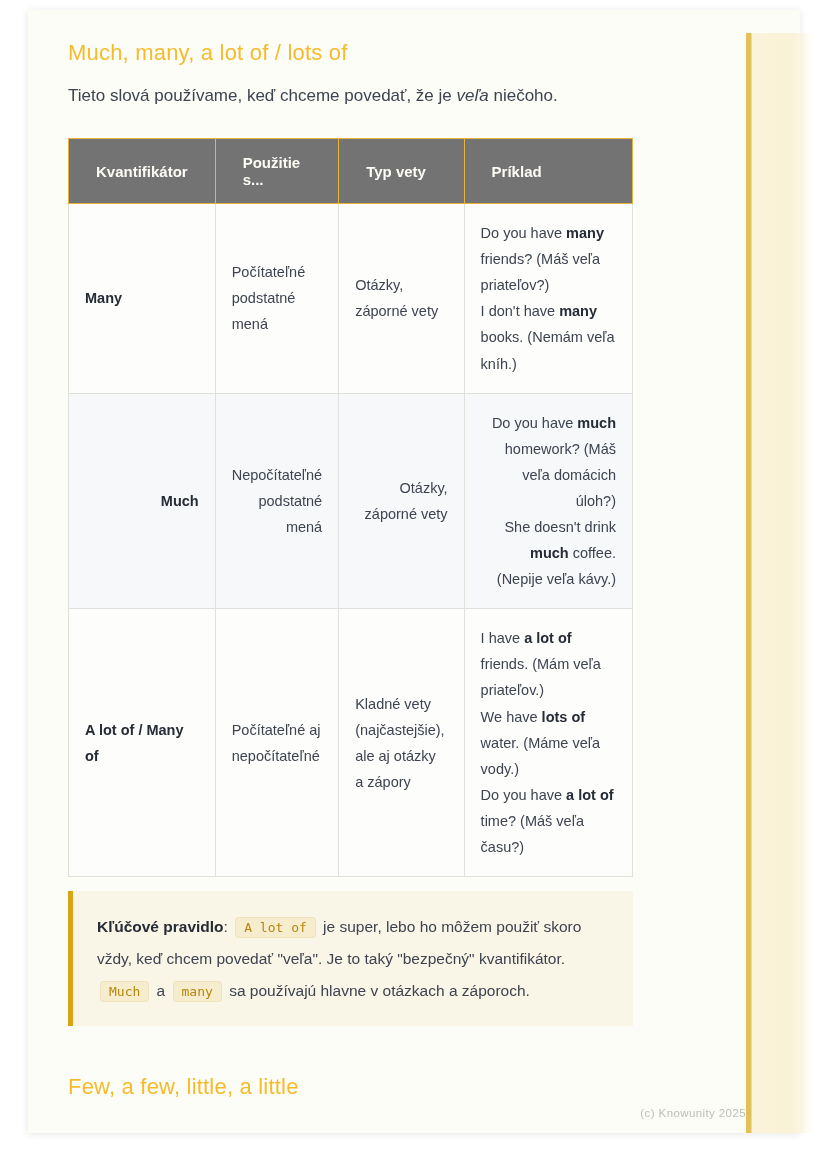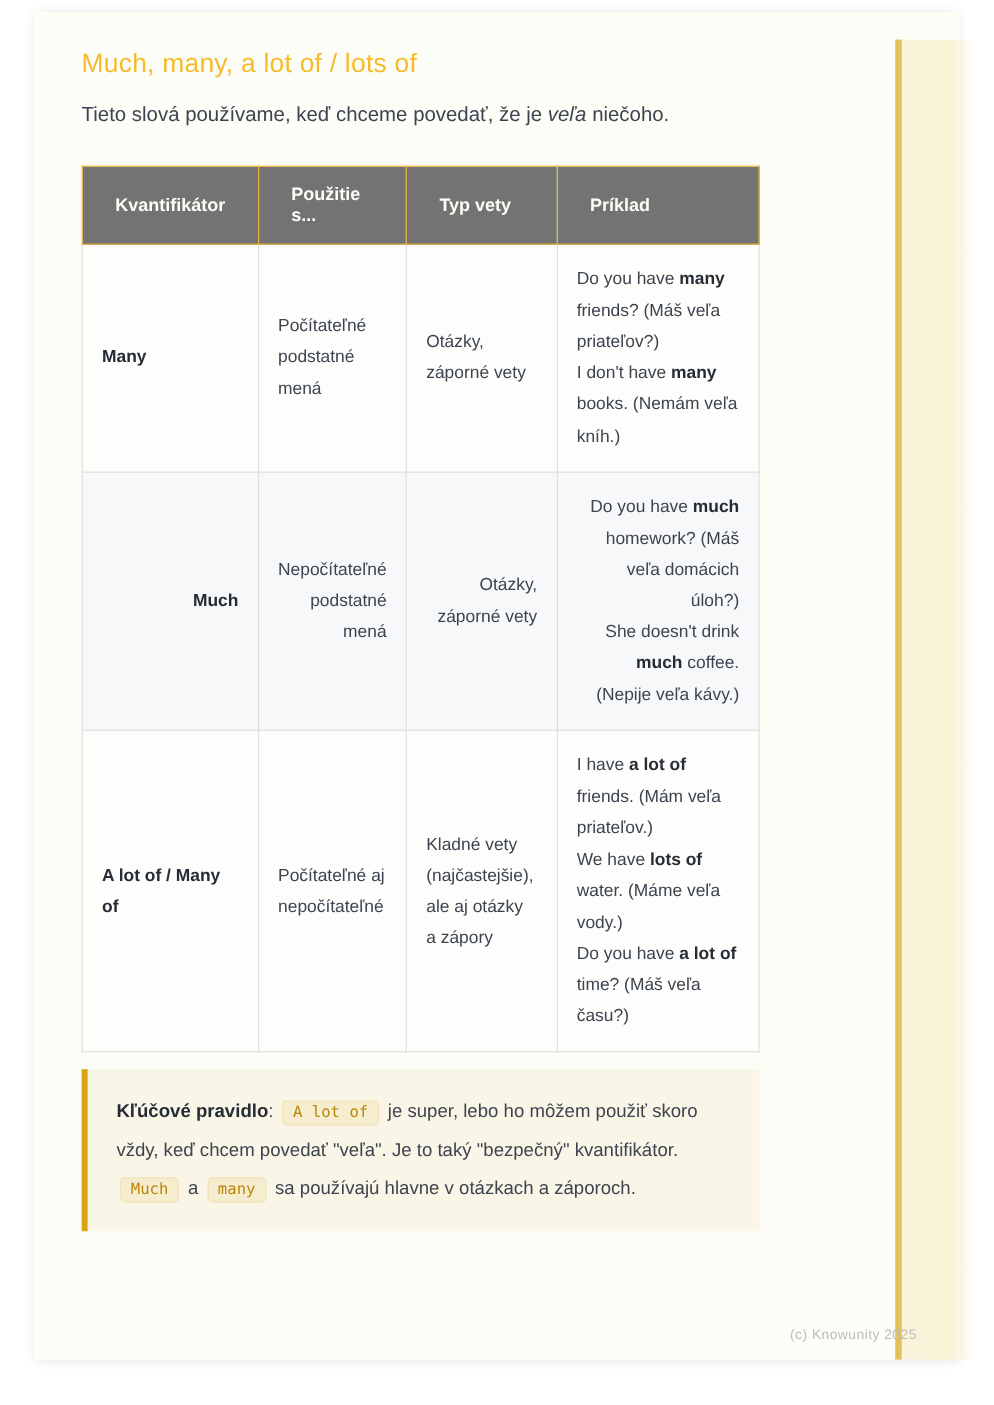--- a/index.html
+++ b/index.html
@@ -110,21 +110,21 @@
     width: 68px;
     height: 1100px;
     background: linear-gradient(to right,
       #E4C05A 0px, #E4C05A 5px,
       #FBF3DA 6px, #FAF2D6 45px,
       rgba(250,242,214,0) 68px);
     z-index: 2;
   }
   .watermark {
     position: absolute;
-    right: 64px;
+    right: 82px;
     bottom: 52px;
     font-size: 11.5px;
     letter-spacing: 0.4px;
     color: #BDBDB8;
     z-index: 3;
   }
 </style>
 </head>
 <body>
 
@@ -174,20 +174,21 @@
 </span><span>We have </span><span class="b">lots of</span><span> water. (Máme veľa vody.)
 </span><span>Do you have </span><span class="b">a lot of</span><span> time? (Máš veľa času?)</span></td>
           </tr>
         </tbody>
       </table>
 
       <div class="callout">
         <p><span class="b">Kľúčové pravidlo</span><span>: </span><span class="code">A lot of</span><span> je super, lebo ho môžem použiť skoro vždy, keď chcem povedať "veľa". Je to taký "bezpečný" kvantifikátor. </span><span class="code">Much</span><span> a </span><span class="code">many</span><span> sa používajú hlavne v otázkach a záporoch.</span></p>
       </div>
 
+      <h2 class="section-title second-title">Few, a few, little, a little</h2>
 
 
     </div>
   </div>
 
   <div class="side-band"></div>
 
   <div class="watermark">(c) Knowunity 2025</div>
 </div>
 

